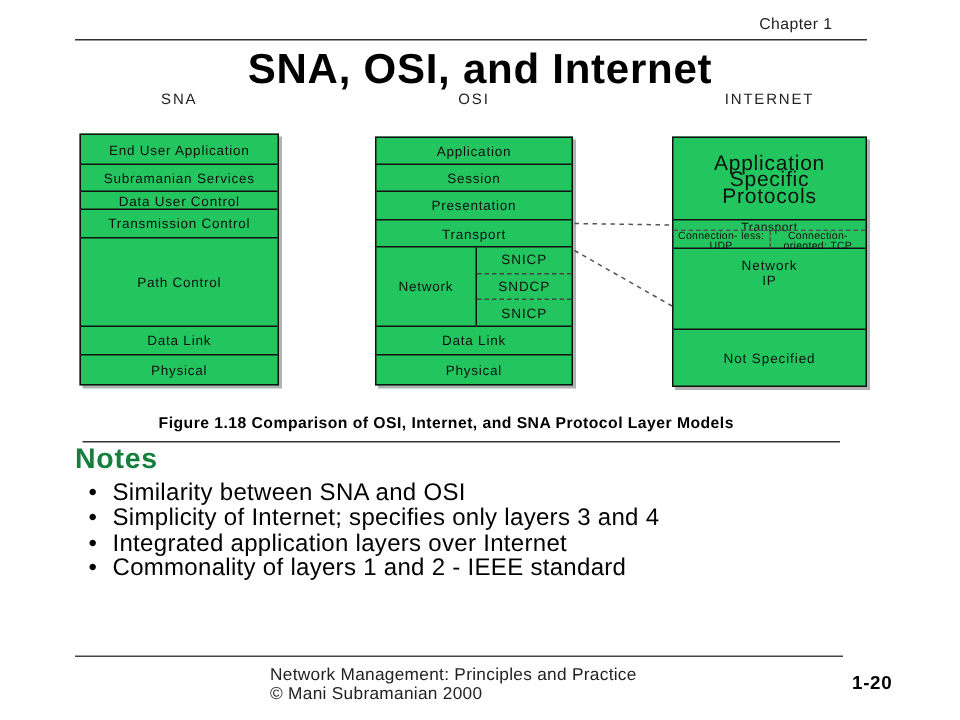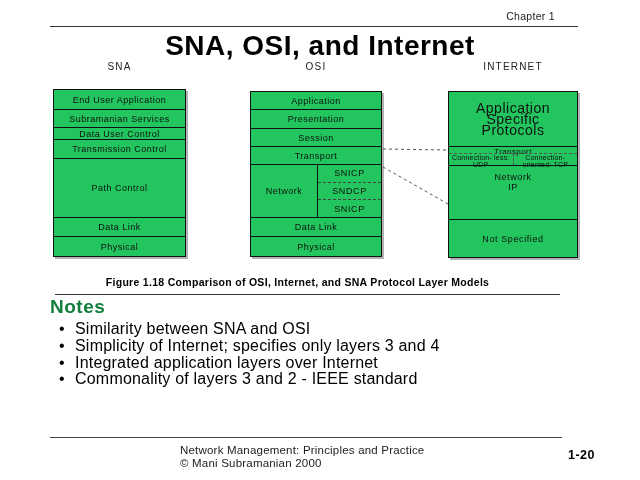--- a/index.html
+++ b/index.html
@@ -87,22 +87,22 @@
   <div class="layer s1">Subramanian Services</div>
   <div class="layer s2">Data User Control</div>
   <div class="layer s3">Transmission Control</div>
   <div class="layer s4">Path Control</div>
   <div class="layer s5">Data Link</div>
   <div class="layer s6 last">Physical</div>
 </div>
 
 <div class="abs box box-osi">
   <div class="layer o0">Application</div>
+  <div class="layer o2">Session</div>
   <div class="layer o1">Presentation</div>
-  <div class="layer o2">Session</div>
   <div class="layer o3">Transport</div>
   <div class="o-net">
     <div class="net-left">Network</div>
     <div class="net-subs">
       <div class="net-sub n0">SNICP</div>
       <div class="net-sub n1">SNDCP</div>
       <div class="net-sub n2">SNICP</div>
     </div>
   </div>
   <div class="layer o4">Data Link</div>
@@ -131,21 +131,21 @@
 </svg>
 
 <div class="abs caption">Figure 1.18 Comparison of OSI, Internet, and SNA Protocol Layer Models</div>
 <div class="abs rule rule-mid"></div>
 
 <h2 class="abs notes-h">Notes</h2>
 <ul class="abs bullets">
   <li>Similarity between SNA and OSI</li>
   <li>Simplicity of Internet; specifies only layers 3 and 4</li>
   <li>Integrated application layers over Internet</li>
-  <li>Commonality of layers 3 and 2 - IEEE standard</li>
+  <li>Commonality of layers 1 and 2 - IEEE standard</li>
 </ul>
 
 <div class="abs rule rule-bot"></div>
 <div class="abs footer-text">
   <div>Network Management: Principles and Practice</div>
   <div>© Mani Subramanian 2000</div>
 </div>
 <div class="abs page-num">1-20</div>
 
 </body></html>

